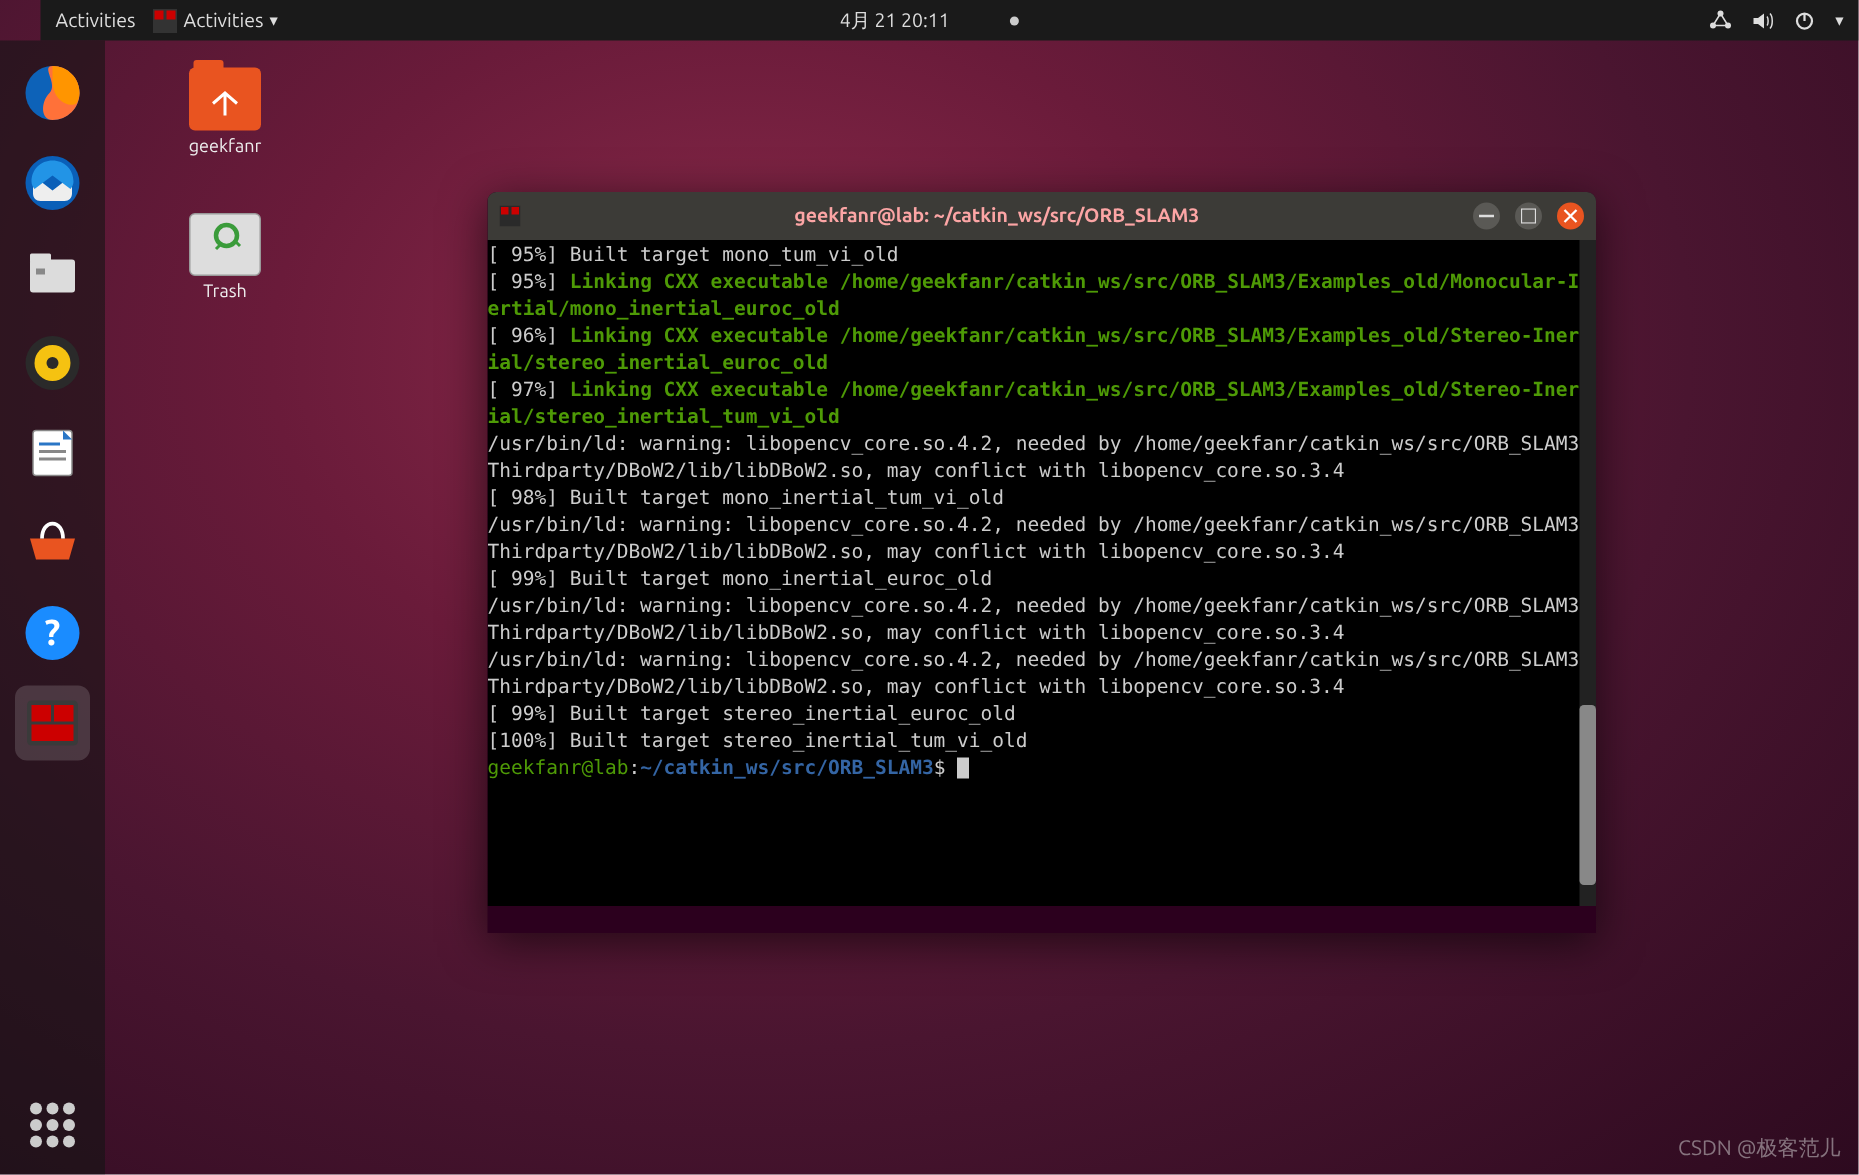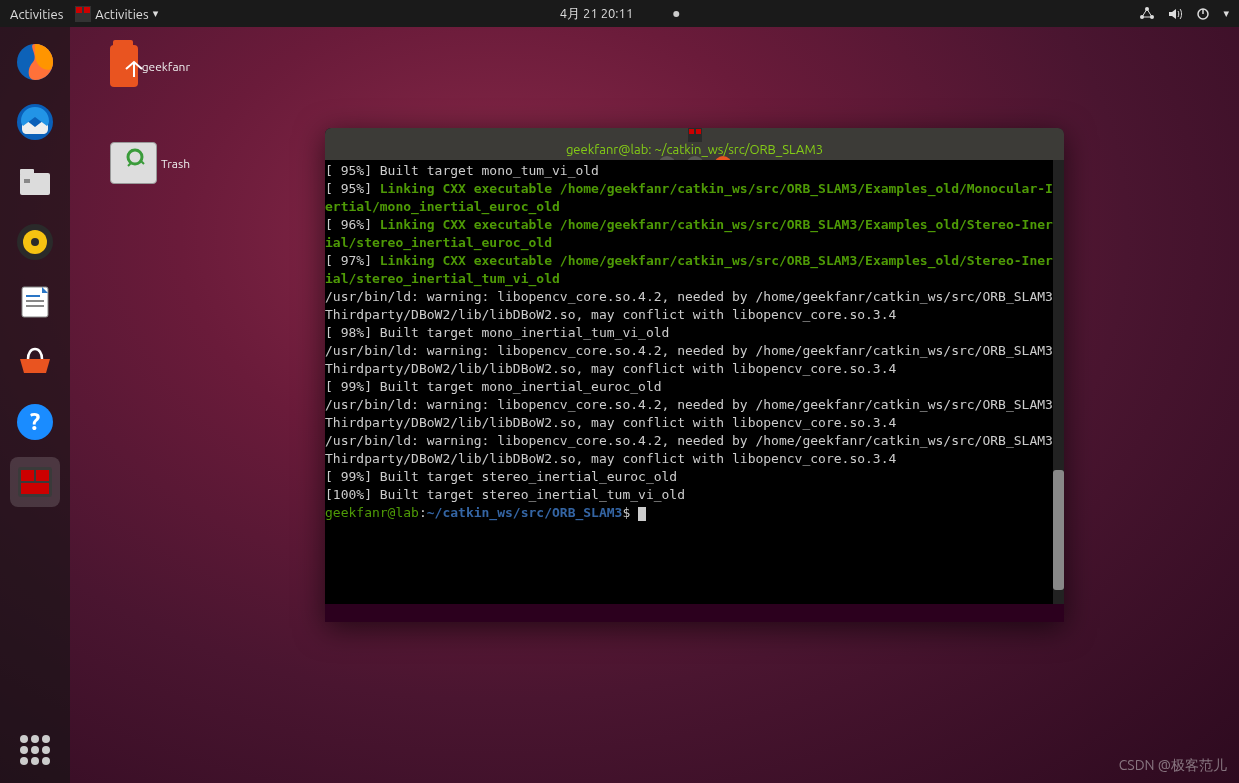--- a/index.html
+++ b/index.html
@@ -4,56 +4,56 @@
 <style>
 * { margin:0; padding:0; box-sizing:border-box; }
 body {
   width:1239px; height:783px;
   font-family:"Ubuntu", sans-serif;
   background: radial-gradient(ellipse at 40% 30%, #8b2a4a 0%, #6a1b3a 30%, #4a1530 60%, #2d0a1f 100%);
   overflow:hidden; position:relative; color:#ddd;
 }
 .topbar {
   height:27px; background:#1a1a1a; display:flex; align-items:center;
-  justify-content:space-between; padding:12px 10px; font-size:13px; color:#ddd;
+  justify-content:space-between; padding:12px 10px; font-size:13px; color:#ddd;margin-left:27px;
 }
 .topbar-left, .topbar-right, .topbar-center { display:flex; align-items:center; gap:12px; }
 .topbar-center { position:absolute; left:50%; transform:translateX(-50%);gap:40px; }
 .dock {
   position:absolute; left:0; top:27px; bottom:0; width:70px;
   background:rgba(20,20,20,0.6); display:flex; flex-direction:column;
   align-items:center; padding-top:10px; gap:10px;
 }
 .dock-icon {
   width:50px; height:50px; border-radius:8px; display:flex;
   align-items:center; justify-content:center; cursor:pointer;
 }
 .dock-icon.active { background:rgba(255,255,255,0.15); }
 .dock-spacer { flex:1; }
 .dock-apps { width:30px; height:30px; display:grid; grid-template-columns:repeat(3,1fr); gap:3px; margin-bottom:18px;}
 .dock-apps span { background:#ccc; border-radius:50%; }
 .desktop-icon {
-  position:absolute; display:flex; flex-direction:row; align-items:center;
+  position:absolute; display:flex; flex-direction:column; align-items:center;
   gap:4px; cursor:pointer; width:80px;
 }
 .desktop-icon .icon-box {
   width:48px; height:42px; border-radius:4px;
 }
 .desktop-label { font-size:12px; color:#eee; text-align:center;}
 .folder { background:#e95420; position:relative; }
 .folder::before { content:""; position:absolute; top:-5px; left:3px; width:20px; height:6px; background:#e95420; border-radius:2px 2px 0 0;}
 .trash { background:#ddd; border:1px solid #999; position:relative; border-radius:2px; }
 .term-window {
   position:absolute; left:325px; top:128px; width:739px; height:494px;
   background:#2c001e; border-radius:6px 6px 0 0; box-shadow:0 6px 30px rgba(0,0,0,0.6);
   overflow:hidden;
 }
 .term-titlebar {
   height:32px; background:#3c3b37; display:flex; align-items:center; justify-content:space-between;
-  padding:0 8px; color:#84cc16; font-size:13px; font-weight:normal;flex-direction:column;
+  padding:0 8px; color:#fca5a5; font-size:13px; font-weight:bold;
 }
 .term-titlebar .title { flex:1; text-align:center; }
 .term-controls { display:flex; gap:10px; align-items:center; }
 .term-btn { width:18px; height:18px; border-radius:50%; display:flex; align-items:center; justify-content:center; font-size:11px; cursor:pointer; }
 .term-btn.min, .term-btn.max { background:#5a5955; }
 .term-btn.close { background:#e95420; color:#fff; }
 .term-tabbar {
   height:18px; background:#c00; color:#fff; font-family:monospace; font-size:12px; text-align:center; line-height:18px;
 }
 .term-body {

